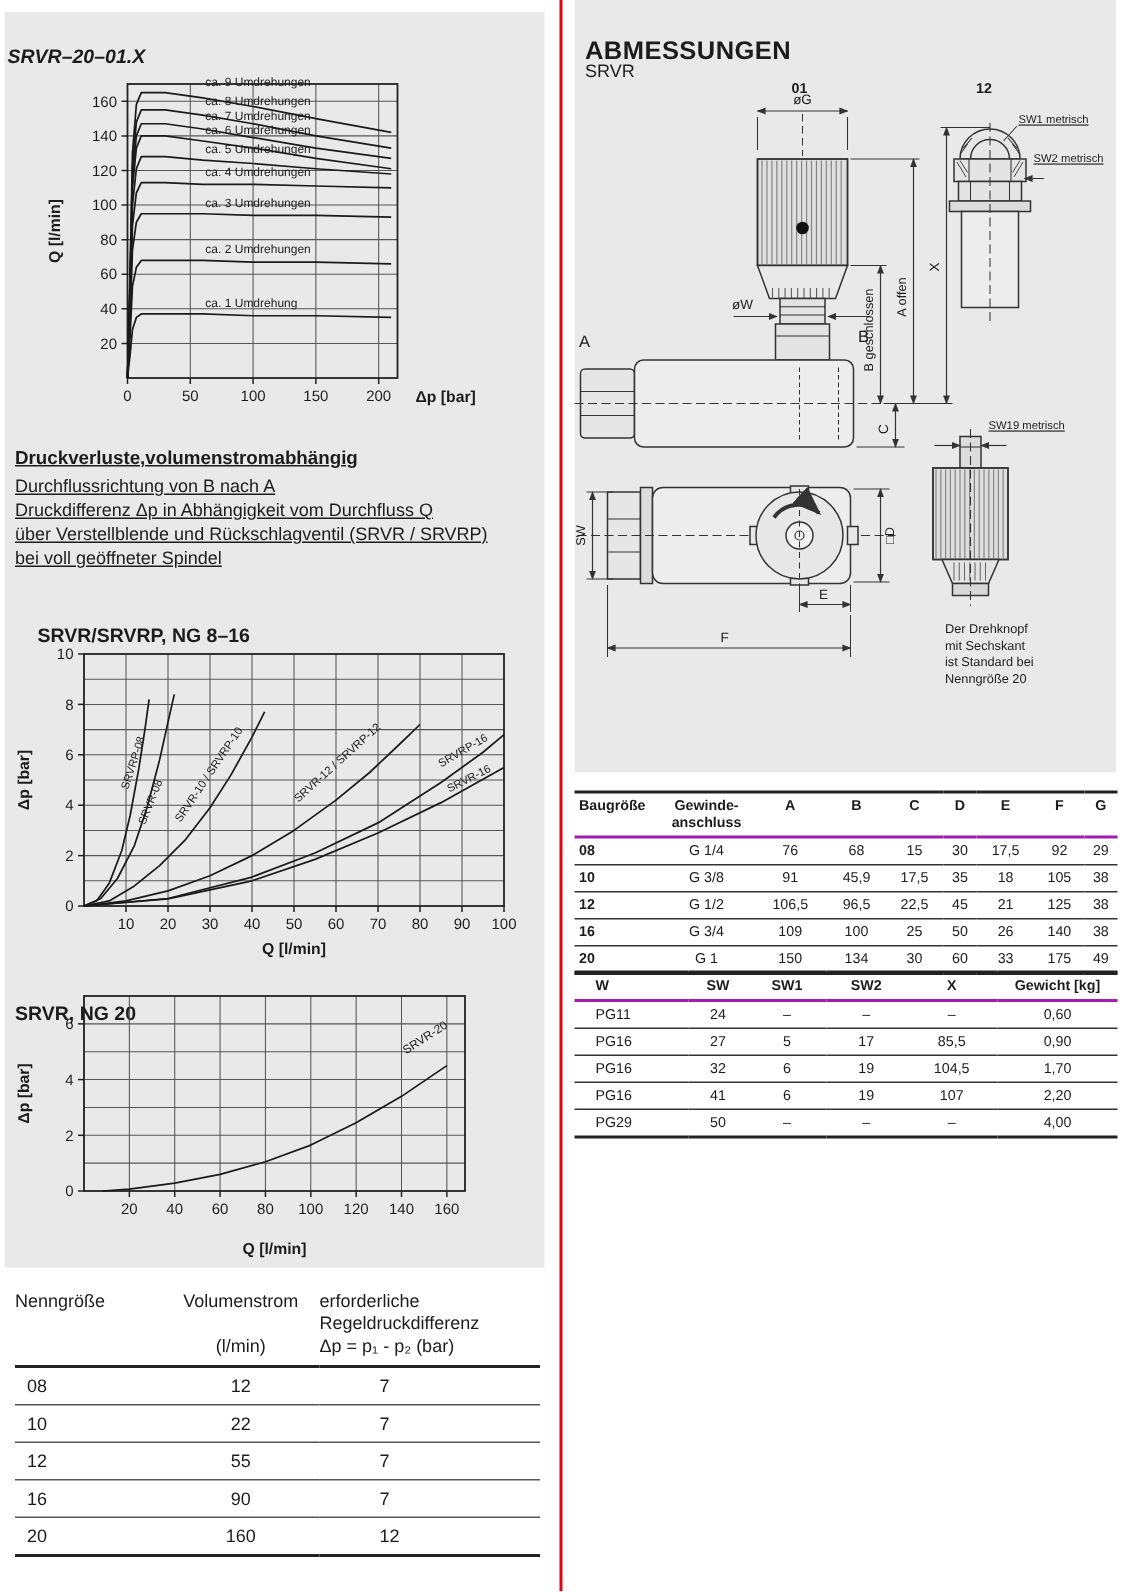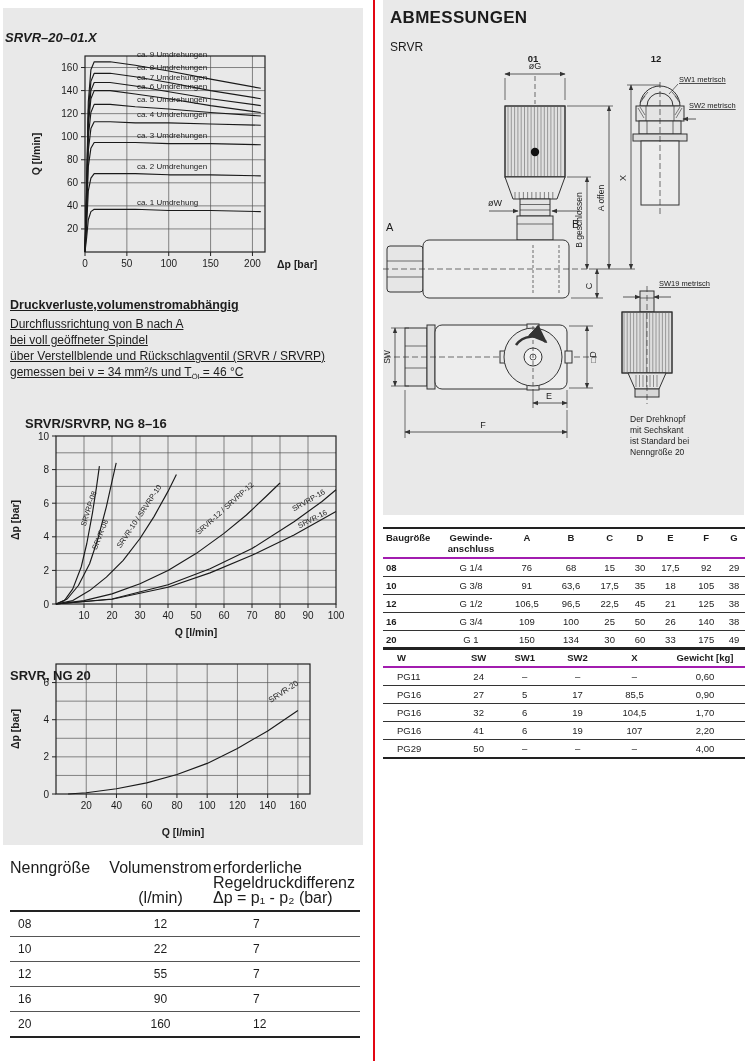--- a/index.html
+++ b/index.html
@@ -14,21 +14,21 @@
   #main-heading{font-weight:bold;font-size:17px;letter-spacing:.3px;}
   #sub-heading{font-weight:normal;font-size:12px;}
   #text-block{font-size:12px;line-height:16px;width:350px;}
   #text-block .tb-head{font-weight:bold;font-size:12.5px;margin-bottom:3px;}
   sub{font-size:8px;}
   svg text{font-family:"Liberation Sans",sans-serif;fill:#1c1c1c;stroke:none;}
   
   .tbl-title{font-weight:bold;font-size:12.5px;border-bottom:2px solid #222;padding-bottom:4px;}
   .flow-table{width:100%;border-collapse:collapse;font-size:12px;}
   .flow-table th{font-weight:normal;text-align:left;vertical-align:top;padding:4px 0 5px;
-                 border-bottom:2px solid #222;font-size:16px;line-height:15px;}
+                 border-bottom:2px solid #222;font-size:12px;line-height:15px;}
   .flow-table th:nth-child(1){width:28%;}
   .flow-table th:nth-child(2){width:30%;text-align:center;}
   .flow-table th:nth-child(3){width:42%;}
   .flow-table td{padding:5px 0;border-bottom:1px solid #555;}
   .flow-table td:nth-child(1){padding-left:8px;}
   .flow-table td:nth-child(2){text-align:center;}
   .flow-table td:nth-child(3){padding-left:40px;}
   .flow-table tr:last-child td{border-bottom:2px solid #222;}
   
   .rt{position:absolute;border-collapse:collapse;font-size:9.5px;width:362px;left:383px;}
@@ -113,23 +113,23 @@
       <text x="109.90697674418605" y="122.98823529411764" font-size="8">ca. 2 Umdrehungen</text>
       <polyline points="58.0,206.0 59.7,191.0 61.3,173.7 63.9,165.6 67.2,163.3 83.1,163.3 108.2,163.3 141.7,164.5 183.6,164.5 233.8,165.6" fill="none" stroke="#1a1a1a" stroke-width="1.15" stroke-linejoin="round"></polyline>
       <text x="109.90697674418605" y="158.72941176470587" font-size="8">ca. 1 Umdrehung</text>
       <text x="250" y="222" font-size="10.5" font-weight="bold">Δp [bar]</text>
       <text x="13" y="108" text-anchor="middle" font-size="10.5" font-weight="bold" transform="rotate(-90 13 108)">Q [l/min]</text>
     </svg>
 
   <div id="text-block" class="abs" style="left:10px;top:297px;text-decoration:underline;">
     <div class="tb-head">Druckverluste,volumenstromabhängig</div>
     <div>Durchflussrichtung von B nach A</div>
+    <div>Druckdifferenz Δp in Abhängigkeit vom Durchfluss Q</div>
+    <div>über Verstellblende und Rückschlagventil (SRVR / SRVRP)</div>
     <div>bei voll geöffneter Spindel</div>
-    <div>über Verstellblende und Rückschlagventil (SRVR / SRVRP)</div>
-    <div><span>gemessen bei ν = 34 mm²/s und T</span><sub>Öl</sub><span> = 46 °C</span></div>
   </div>
 
   <div class="abs sec-title" style="left:25px;top:416px;text-align:right;">SRVR/SRVRP, NG 8–16</div>
   <svg class="abs" style="left:6px;top:430px;" width="352" height="212">
       <line x1="78" y1="6" x2="78" y2="174" stroke="#555" stroke-width="0.7"></line>
       <line x1="106" y1="6" x2="106" y2="174" stroke="#555" stroke-width="0.7"></line>
       <line x1="134" y1="6" x2="134" y2="174" stroke="#555" stroke-width="0.7"></line>
       <line x1="162" y1="6" x2="162" y2="174" stroke="#555" stroke-width="0.7"></line>
       <line x1="190" y1="6" x2="190" y2="174" stroke="#555" stroke-width="0.7"></line>
       <line x1="218" y1="6" x2="218" y2="174" stroke="#555" stroke-width="0.7"></line>
@@ -273,21 +273,21 @@
           </tr>
           <tr>
             <td>20</td>
             <td>160</td>
             <td>12</td>
           </tr>
         </tbody>
       </table>
   </div>
 
-  <div id="main-heading" class="abs" style="left:390px;top:8px;">ABMESSUNGEN</div>
+  <div id="main-heading" class="abs" style="left:390px;top:24px;">ABMESSUNGEN</div>
   <div id="sub-heading" class="abs" style="left:390px;top:40px;">SRVR</div>
 
   <svg class="abs" style="left:383px;top:48px;" width="361" height="467" viewBox="0 0 361 467">
     <defs>
       <marker id="arr" viewBox="0 0 10 10" refX="9" refY="5" markerWidth="7.5" markerHeight="7.5" orient="auto-start-reverse">
         <path d="M0,1.2 L10,5 L0,8.8 z" fill="#333"></path>
       </marker>
     </defs>
 
     <g stroke="#333" stroke-width="1" fill="none">
@@ -495,21 +495,21 @@
           <td>15</td>
           <td>30</td>
           <td>17,5</td>
           <td>92</td>
           <td>29</td>
         </tr>
         <tr>
           <td>10</td>
           <td>G 3/8</td>
           <td>91</td>
-          <td>63,6</td>
+          <td>45,9</td>
           <td>17,5</td>
           <td>35</td>
           <td>18</td>
           <td>105</td>
           <td>38</td>
         </tr>
         <tr>
           <td>12</td>
           <td>G 1/2</td>
           <td>106,5</td>

